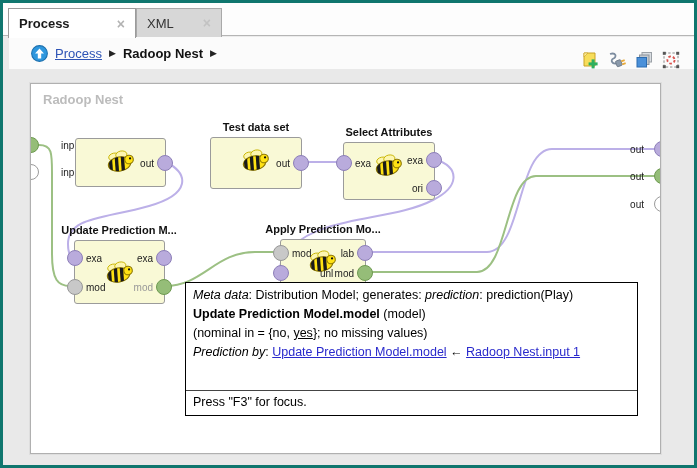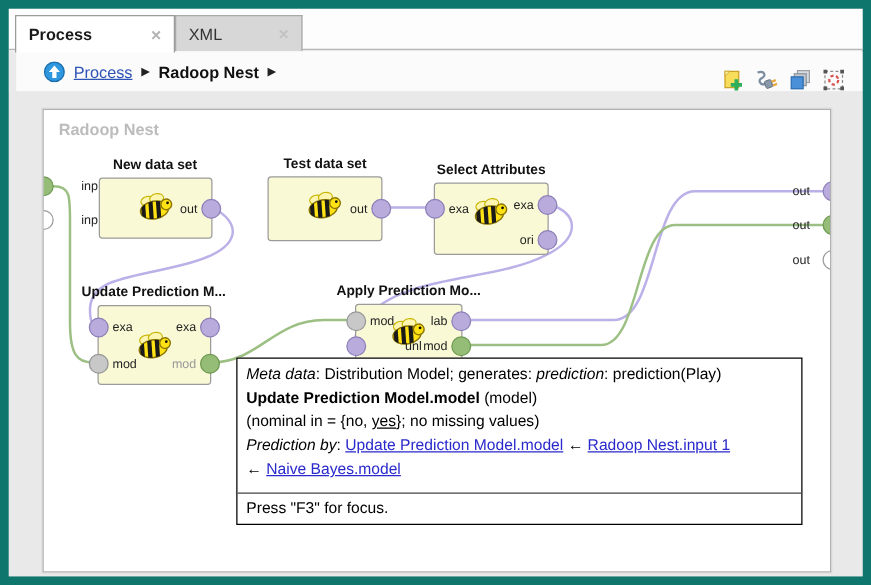--- a/index.html
+++ b/index.html
@@ -1,26 +1,26 @@
 <!DOCTYPE html>
 <html><head>
 <meta charset="utf-8">
 <style>
   html,body{margin:0;padding:0;background:#f2f2f2;}
   *{box-sizing:border-box;}
   #window{
     position:relative;width:697px;height:468px;overflow:hidden;
     font-family:"Liberation Sans",sans-serif;background:#ececec;
-    border:7px solid #0f766e;
+    border:3px solid #0f766e;
   }
   
   .tabbar{position:absolute;left:0;top:0;width:697px;height:33px;background:#fdfdfd;border-bottom:1px solid #b5b5b5;}
   .tab{position:absolute;top:5px;height:29px;display:flex;align-items:center;padding:0 10px;font-size:13px;color:#1a1a1a;cursor:default;}
   .tab-active{left:5px;width:128px;background:#fff;border:1px solid #9b9b9b;border-bottom:none;font-weight:bold;z-index:2;height:30px;}
-  .tab-inactive{left:133px;width:102px;background:#d7d7d7;border:1px solid #a9a9a9;border-bottom:none;color:#333;}
+  .tab-inactive{left:133px;width:86px;background:#d7d7d7;border:1px solid #a9a9a9;border-bottom:none;color:#333;}
   .tab-close{margin-left:auto;font-size:14px;font-weight:bold;color:#b3b3b3;padding-left:8px;}
   .tab-inactive .tab-close{color:#c2c2c2;}
   
   .crumbbar{position:absolute;left:0;top:34px;width:697px;height:32px;background:#fbfbfb;}
   .left-strip{position:absolute;left:0;top:34px;width:6px;height:32px;background:#eaeaea;}
   .crumbs{position:absolute;left:28px;top:40px;height:20px;display:flex;align-items:center;gap:7px;}
   .crumb-link{font-size:13px;color:#2d53b5;text-decoration:underline;cursor:pointer;}
   .crumb-sep{font-size:9px;color:#222;}
   .crumb-current{font-size:13px;font-weight:bold;color:#111;}
   .tools{position:absolute;right:14px;top:48px;display:flex;gap:9px;}
@@ -159,21 +159,20 @@
     <div class="port p-empty" style="left:-8px;top:80px;"></div>
     <div class="eplabel" style="left:13px;top:83px;">inp</div>
 
     <div class="port p-lav" style="left:623px;top:57px;"></div>
     <div class="eplabel" style="right:16px;top:60px;">out</div>
     <div class="port p-green" style="left:623px;top:84px;"></div>
     <div class="eplabel" style="right:16px;top:87px;">out</div>
     <div class="port p-empty" style="left:623px;top:112px;"></div>
     <div class="eplabel" style="right:16px;top:115px;">out</div>
 
-    <div class="op-title" style="left:4px;top:38px;">New data set</div>
     <div class="op-box" style="left:44px;top:54px;width:91px;height:49px;">
       <svg class="bee" viewBox="0 0 28 24">
           <use href="#bee"></use>
         </svg>
       <div class="port p-lav" style="right:-8px;top:16px;"></div>
       <div class="plabel" style="right:11px;top:19px;">out</div>
     </div>
 
     <div class="op-title" style="left:140px;top:37px;">Test data set</div>
     <div class="op-box" style="left:179px;top:53px;width:92px;height:52px;">
@@ -225,20 +224,19 @@
       <div class="plabel" style="right:11px;top:8px;text-align:right;">lab</div>
       <div class="port p-green" style="right:-8px;top:25px;"></div>
       <div class="plabel" style="right:11px;top:28px;">mod</div>
     </div>
 
     <div class="tooltip">
       <div><i>Meta data</i><span>: Distribution Model; generates: </span><i>prediction</i><span>: prediction(Play)</span></div>
       <div><b>Update Prediction Model.model</b><span> (model)</span></div>
       <div><span>(nominal in = {no, </span><u>yes</u><span>}; no missing values)</span></div>
       <div><i>Prediction by</i><span>: </span><a>Update Prediction Model.model</a><span> </span><span>←</span><span> </span><a>Radoop Nest.input 1</a></div>
-      <div><span>←</span><span> </span><a>Naive Bayes.model</a></div>
       <div class="tip-footer">Press "F3" for focus.</div>
     </div>
   </div>
 
   <div class="bottom-line"></div>
   <div class="bottom-pad"></div>
 </div>
 
 </body></html>

